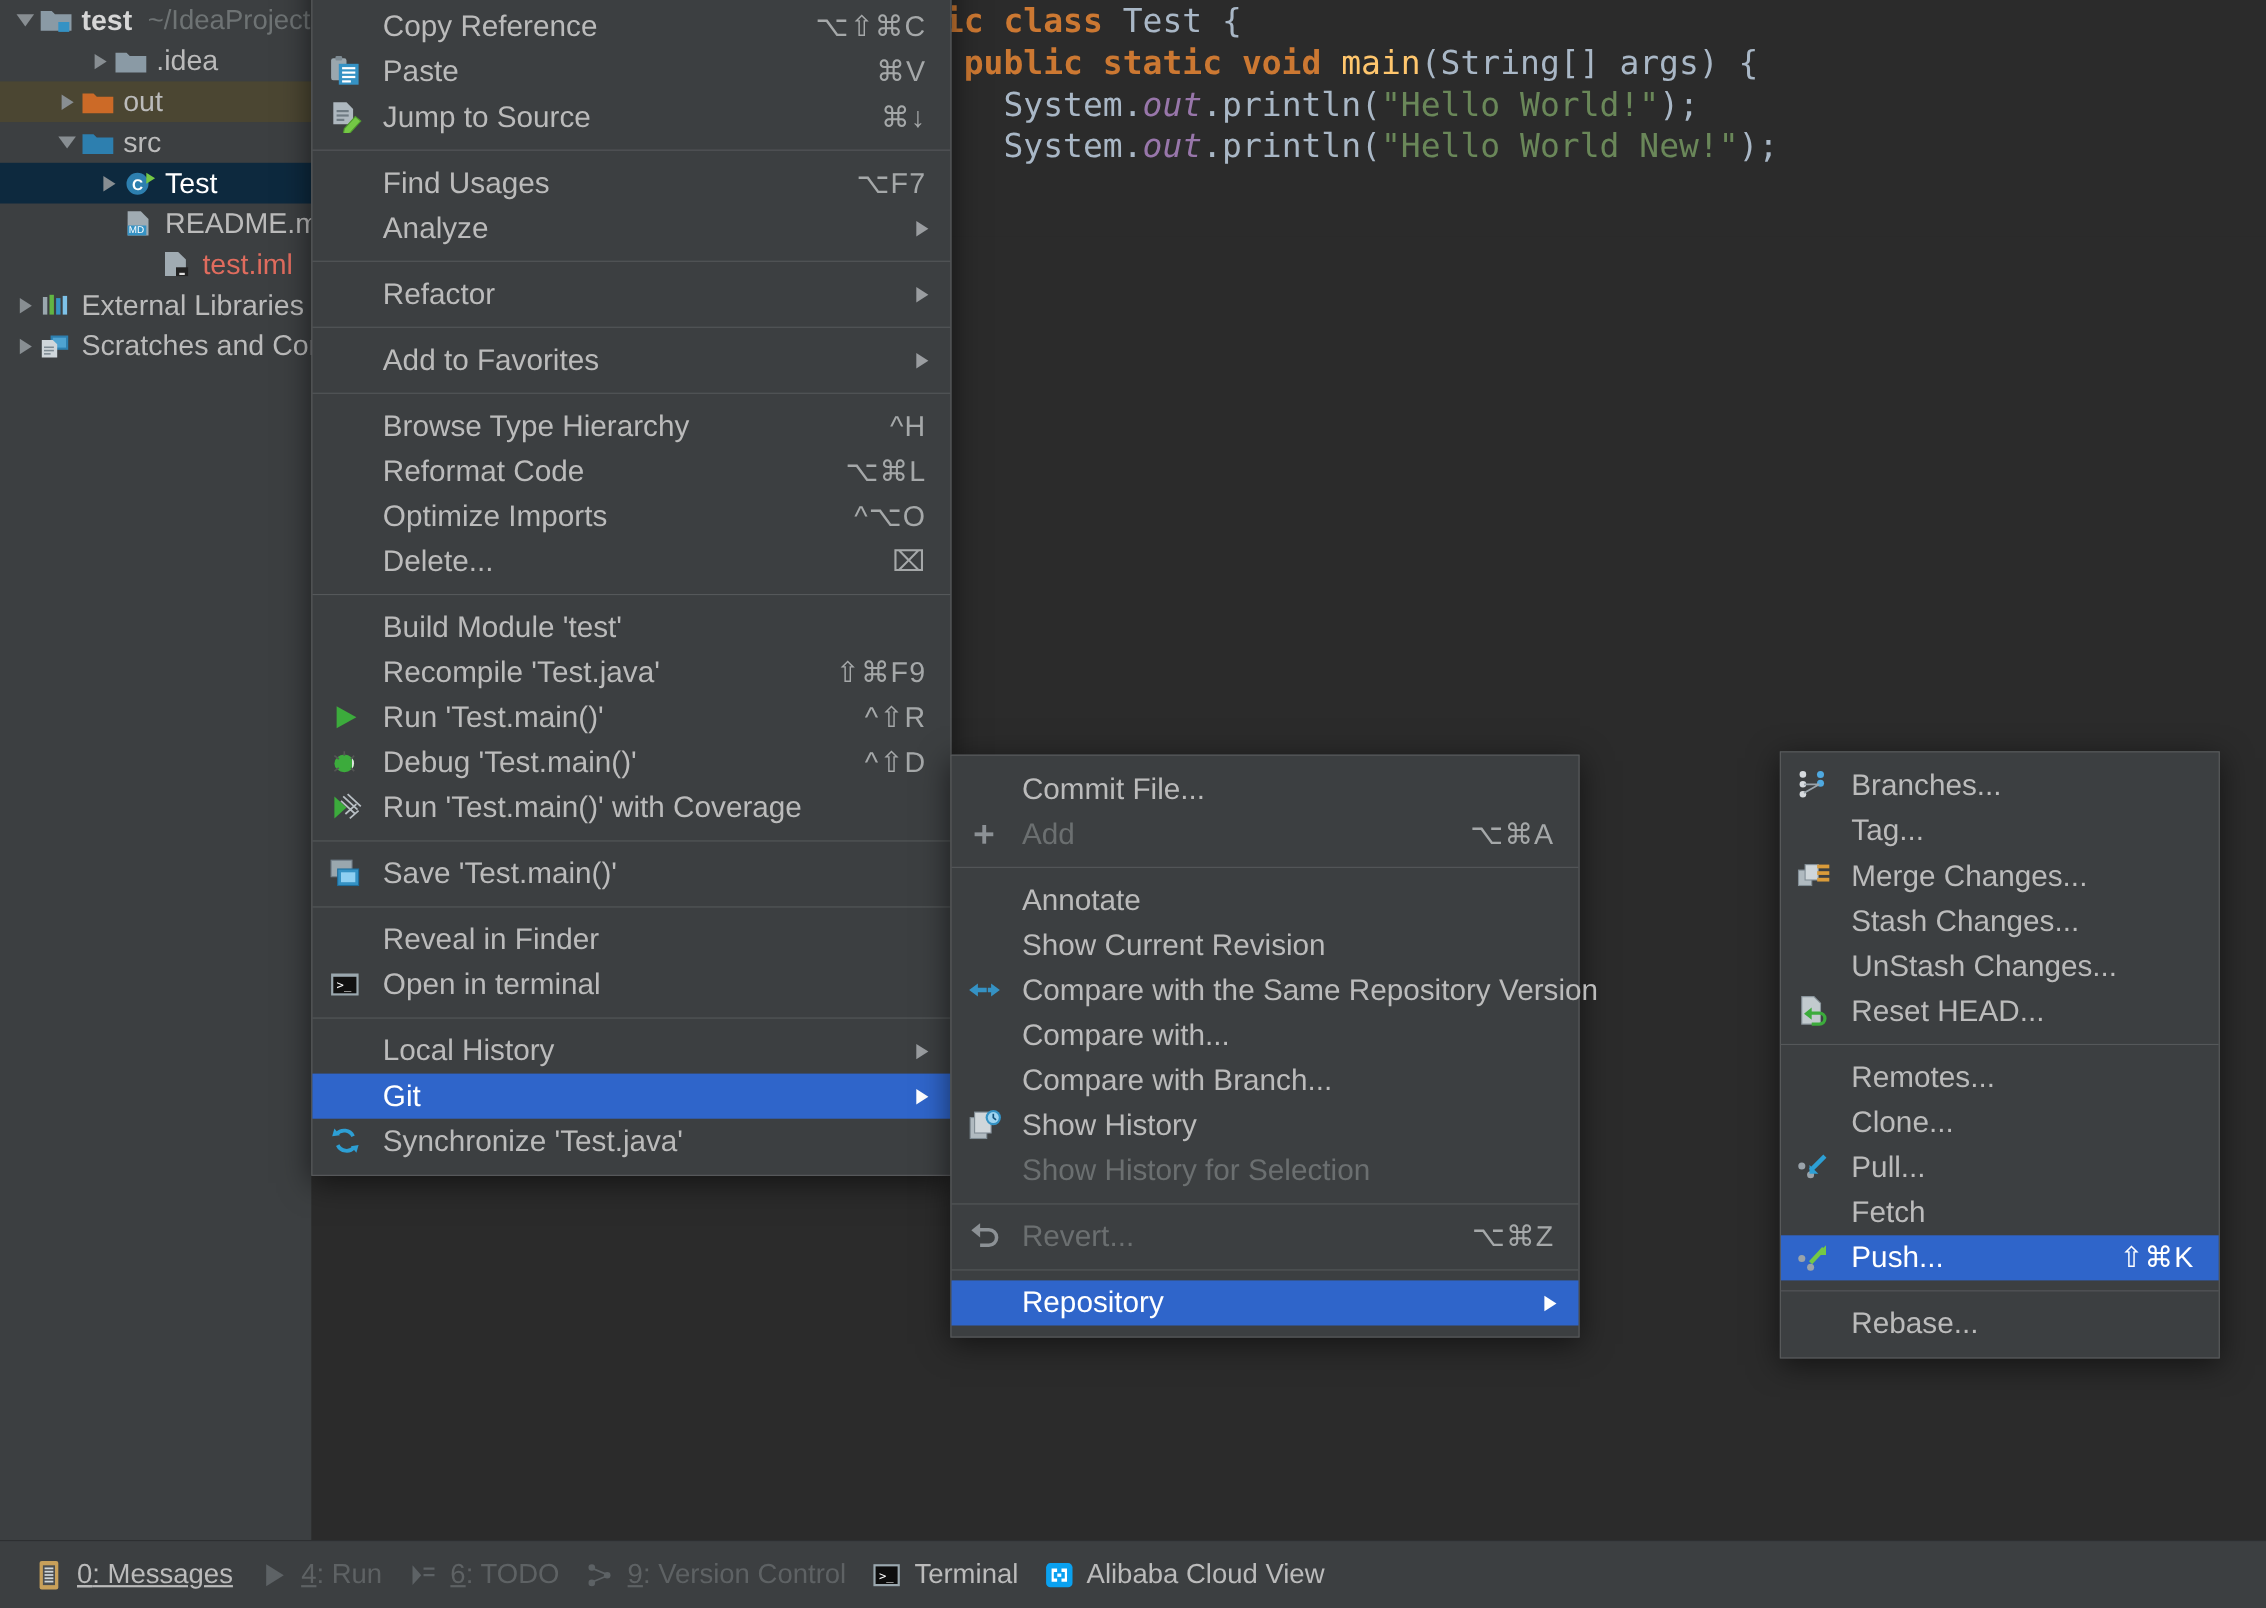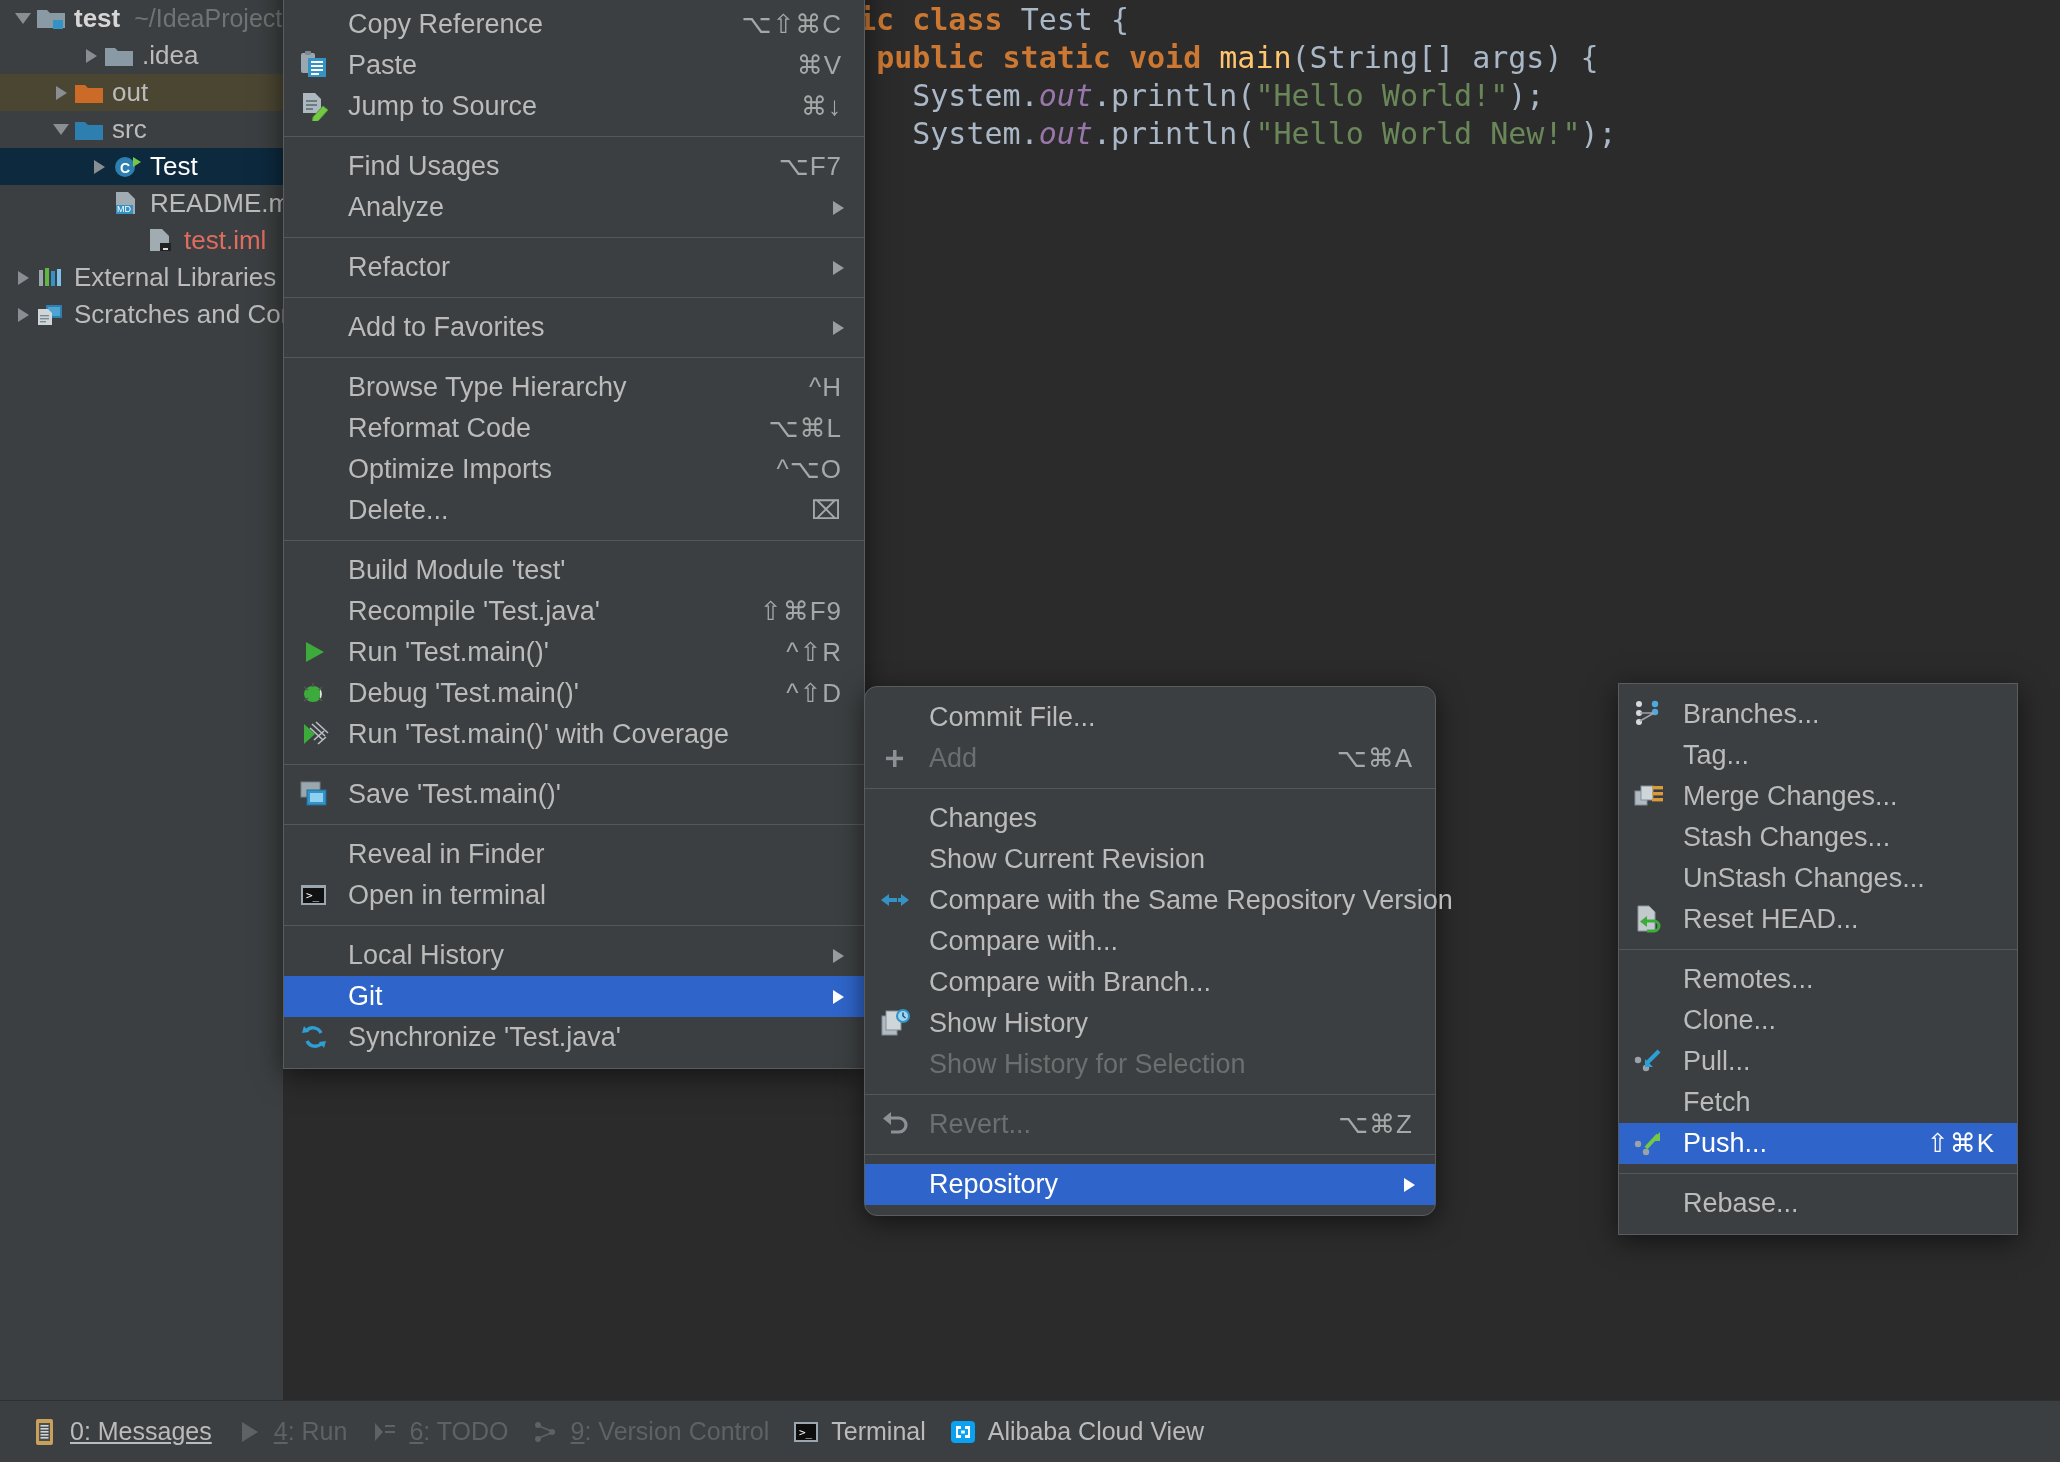--- a/index.html
+++ b/index.html
@@ -98,21 +98,21 @@
   .mi.sel .mkeys { color: #ffffff; }
   .mi .marrow {
     width: 0; height: 0; margin-right: 20px; margin-left: 26px;
     border-left: 11px solid #9a9da0; border-top: 7px solid transparent;
     border-bottom: 7px solid transparent;
   }
   .mi.sel .marrow { border-left-color: #ffffff; }
   .msep { height: 1px; background: #55585a; margin: 9px 0; }
 
   #menu1 { left: 283px; top: -48px; width: 582px; }
-  #menu2 { left: 864px; top: 686px; width: 572px; border-radius: 13px; }
+  #menu2 { left: 864px; top: 686px; width: 572px; }
   #menu3 { left: 1618px; top: 683px; width: 400px; }
 </style>
 </head>
 <body>
 
 <div id="root">
 
   <div id="editor">
     <div id="editor-top"></div>
     <div id="code-lines">
@@ -453,21 +453,21 @@
               <rect x="14" y="7" width="3.5" height="17"></rect>
               <rect x="7" y="13.7" width="17" height="3.5"></rect>
             </g>
           </svg></span>
         <span class="mlabel">Add</span>
         <span class="mkeys">⌥⌘A</span>
       </div>
       <div class="msep"></div>
       <div class="mi">
         <span class="micon"></span>
-        <span class="mlabel">Changes</span>
+        <span class="mlabel">Annotate</span>
       </div>
       <div class="mi">
         <span class="micon"></span>
         <span class="mlabel">Show Current Revision</span>
       </div>
       <div class="mi">
         <span class="micon"><svg width="32" height="30" viewBox="0 0 32 30" xmlns="http://www.w3.org/2000/svg">
             <path d="M2 15l8-6v4h8v4h-8v4z" fill="#3592c4"></path>
             <path d="M30 15l-8-6v4h-3v4h3v4z" fill="#3592c4"></path>
           </svg></span>

